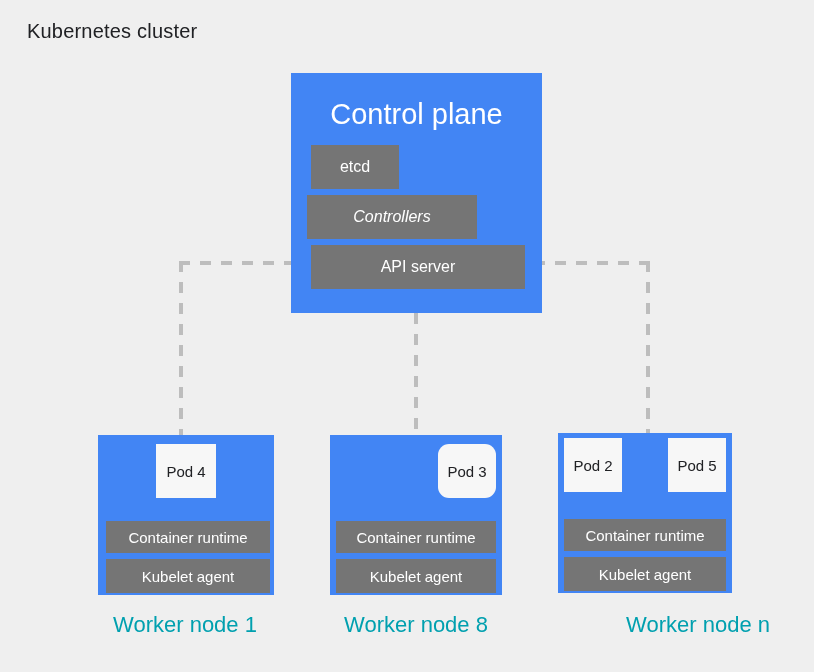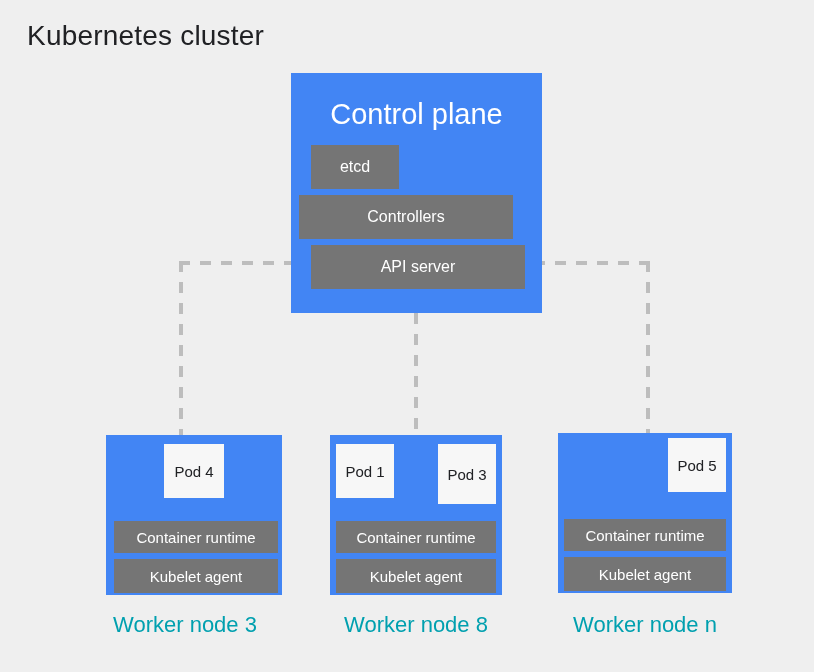--- a/index.html
+++ b/index.html
@@ -18,21 +18,21 @@
     position: relative;
     width: 814px;
     height: 672px;
   }
 
   
   #page-title {
     position: absolute;
     left: 27px;
     top: 20px;
-    font-size: 28px;
+    font-size: 20px;
     color: #202124;
     letter-spacing: 0.2px;
     white-space: nowrap;
   }
 
   
   .conn {
     position: absolute;
     background-repeat: repeat;
   }
@@ -76,21 +76,21 @@
     background: #757575;
     color: #FFFFFF;
     font-size: 16px;
     display: flex;
     align-items: center;
     justify-content: center;
     box-sizing: border-box;
   }
   #cp-etcd      { left: 20px;  top: 72px;  width: 88px;  height: 44px; }
   #cp-scheduler { left: 115px; top: 72px;  width: 119px; height: 44px; }
-  #cp-controllers { left: 8px; top: 122px; width: 214px; height: 44px; }
+  #cp-controllers { left: 16px; top: 122px; width: 170px; height: 44px; font-style: italic; }
   #cp-apiserver   { left: 20px; top: 172px; width: 214px; height: 44px; }
 
   
   .node {
     position: absolute;
     background: #4285F4;
     box-sizing: border-box;
   }
   .node-body { position: absolute; left: 0; top: 0; right: 0; bottom: 0; }
 
@@ -116,41 +116,41 @@
   }
   .node-label {
     position: absolute;
     color: #00A0AF;
     font-size: 22px;
     text-align: center;
     white-space: nowrap;
   }
 
   
-  #node-1 { left: 98px;  top: 435px; width: 176px; height: 160px; margin-left: 8px; }
+  #node-1 { left: 98px;  top: 435px; width: 176px; height: 160px; }
   #node-1 .pod-a   { left: 58px;  top: 9px;   width: 60px;  height: 54px; }
   #node-1 .bar-run { left: 8px;   top: 86px;  width: 164px; height: 32px; }
   #node-1 .bar-kub { left: 8px;   top: 124px; width: 164px; height: 34px; }
   #node-1-label { left: 60px; top: 612px; width: 250px; }
 
   
   #node-2 { left: 330px; top: 435px; width: 172px; height: 160px; }
   #node-2 .pod-a   { left: 6px;   top: 9px;   width: 58px;  height: 54px; }
-  #node-2 .pod-b   { left: 108px; top: 9px;   width: 58px;  height: 60px; }
+  #node-2 .pod-b   { left: 108px; top: 9px;   width: 58px;  height: 54px; border-radius: 11px; }
   #node-2 .bar-run { left: 6px;   top: 86px;  width: 160px; height: 32px; }
   #node-2 .bar-kub { left: 6px;   top: 124px; width: 160px; height: 34px; }
   #node-2-label { left: 291px; top: 612px; width: 250px; }
 
   
   #node-n { left: 558px; top: 433px; width: 174px; height: 160px; }
   #node-n .pod-a   { left: 6px;   top: 5px;   width: 58px;  height: 54px; }
   #node-n .pod-b   { left: 110px; top: 5px;   width: 58px;  height: 54px; }
   #node-n .bar-run { left: 6px;   top: 86px;  width: 162px; height: 32px; }
   #node-n .bar-kub { left: 6px;   top: 124px; width: 162px; height: 34px; }
-  #node-n-label { left: 520px; top: 612px; width: 250px; }
+  #node-n-label { left: 520px; top: 612px; width: 250px; text-align: right; }
 </style>
 </head>
 <body>
 
 <div id="stage">
 
   <div id="page-title">Kubernetes cluster</div>
 
   <div class="conn conn-h" style="left:179px; top:261px; width:120px;"></div>
   <div class="conn conn-v" style="left:179px; top:261px; height:176px;"></div>
@@ -180,42 +180,42 @@
         <span>Pod 4</span>
       </div>
       <div class="node-bar bar-run">
         <span>Container runtime</span>
       </div>
       <div class="node-bar bar-kub">
         <span>Kubelet agent</span>
       </div>
     </div>
   </div>
-  <div class="node-label" id="node-1-label">Worker node 3</div>
+  <div class="node-label" id="node-1-label">Worker node 1</div>
 
   <div class="node" id="node-2">
     <div class="node-body">
-      <div class="pod pod-a">
-        <span>Pod 1</span>
-      </div>
       <div class="pod pod-b">
         <span>Pod 3</span>
       </div>
       <div class="node-bar bar-run">
         <span>Container runtime</span>
       </div>
       <div class="node-bar bar-kub">
         <span>Kubelet agent</span>
       </div>
     </div>
   </div>
   <div class="node-label" id="node-2-label">Worker node 8</div>
 
   <div class="node" id="node-n">
     <div class="node-body">
+      <div class="pod pod-a">
+        <span>Pod 2</span>
+      </div>
       <div class="pod pod-b">
         <span>Pod 5</span>
       </div>
       <div class="node-bar bar-run">
         <span>Container runtime</span>
       </div>
       <div class="node-bar bar-kub">
         <span>Kubelet agent</span>
       </div>
     </div>

